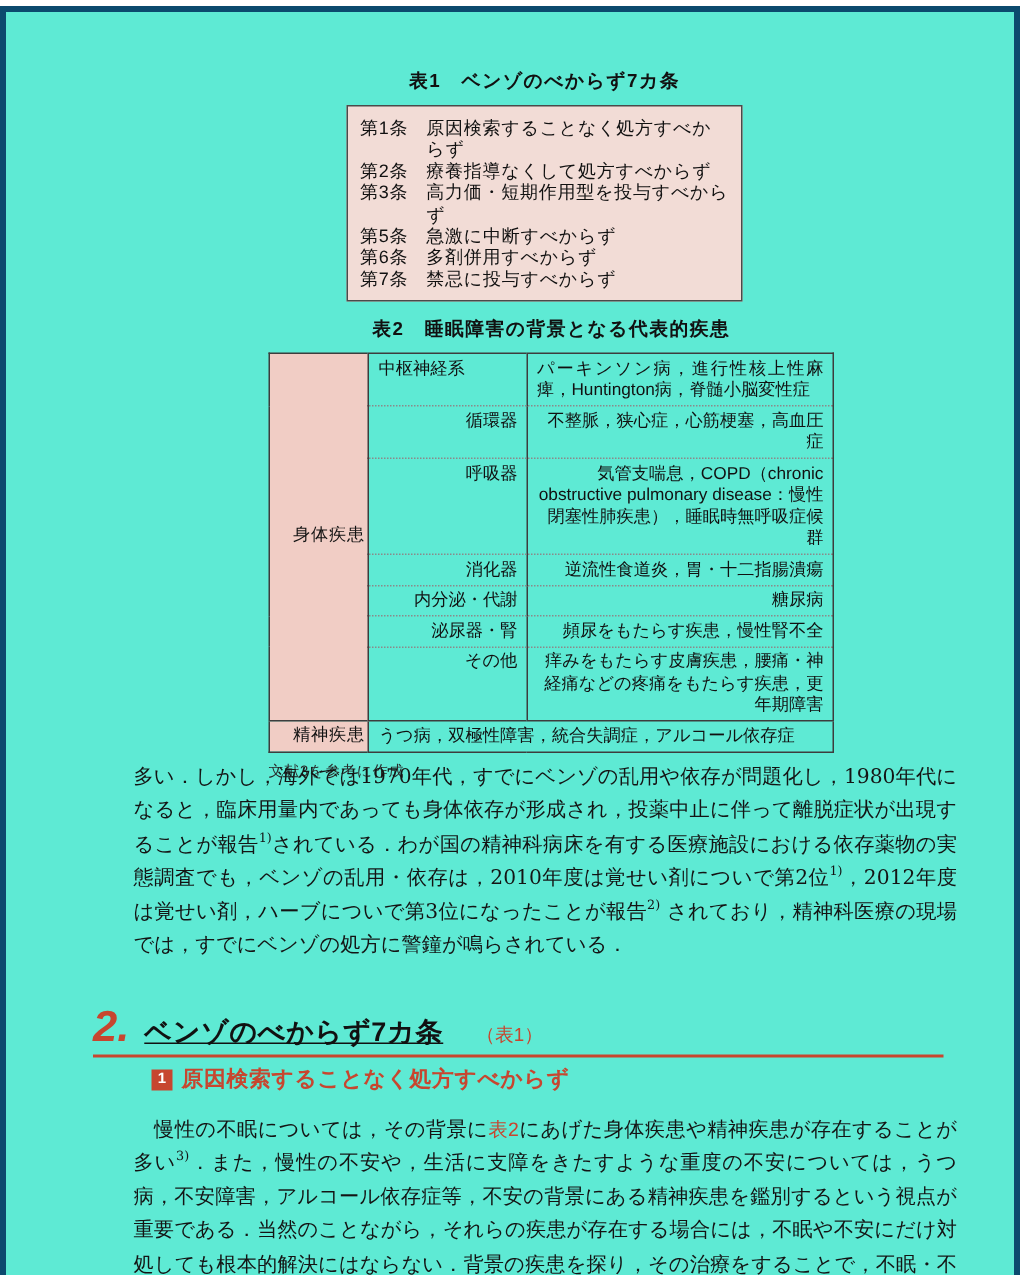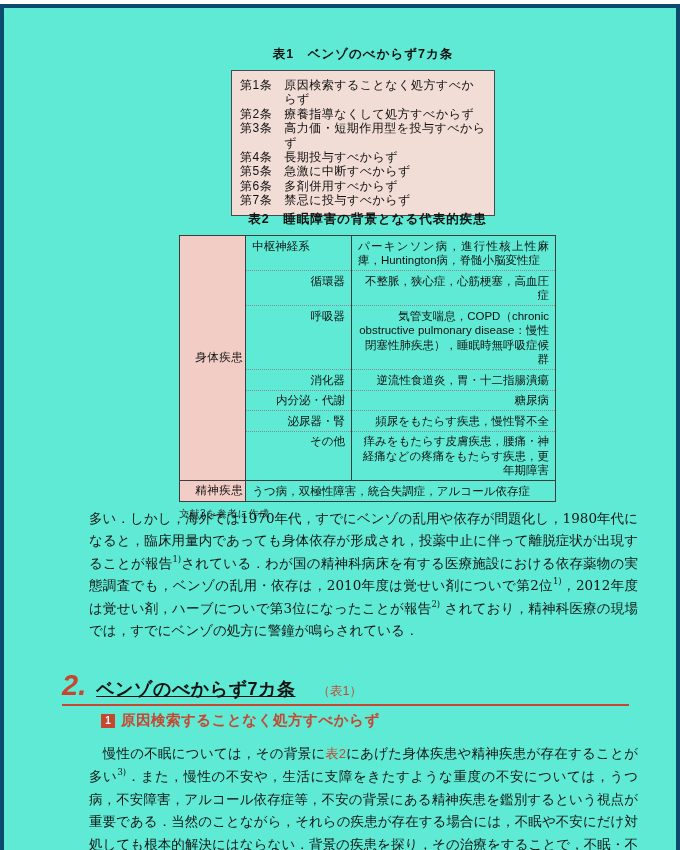--- a/index.html
+++ b/index.html
@@ -101,24 +101,20 @@
         </div>
       <div class="t1-row">
           <span class="t1-no">第2条</span>
           <span class="t1-txt">療養指導なくして処方すべからず</span>
         </div>
       <div class="t1-row">
           <span class="t1-no">第3条</span>
           <span class="t1-txt">高力価・短期作用型を投与すべからず</span>
         </div>
       <div class="t1-row">
-          <span class="t1-no">第4条</span>
-          <span class="t1-txt">長期投与すべからず</span>
-        </div>
-      <div class="t1-row">
           <span class="t1-no">第5条</span>
           <span class="t1-txt">急激に中断すべからず</span>
         </div>
       <div class="t1-row">
           <span class="t1-no">第6条</span>
           <span class="t1-txt">多剤併用すべからず</span>
         </div>
       <div class="t1-row">
           <span class="t1-no">第7条</span>
           <span class="t1-txt">禁忌に投与すべからず</span>

